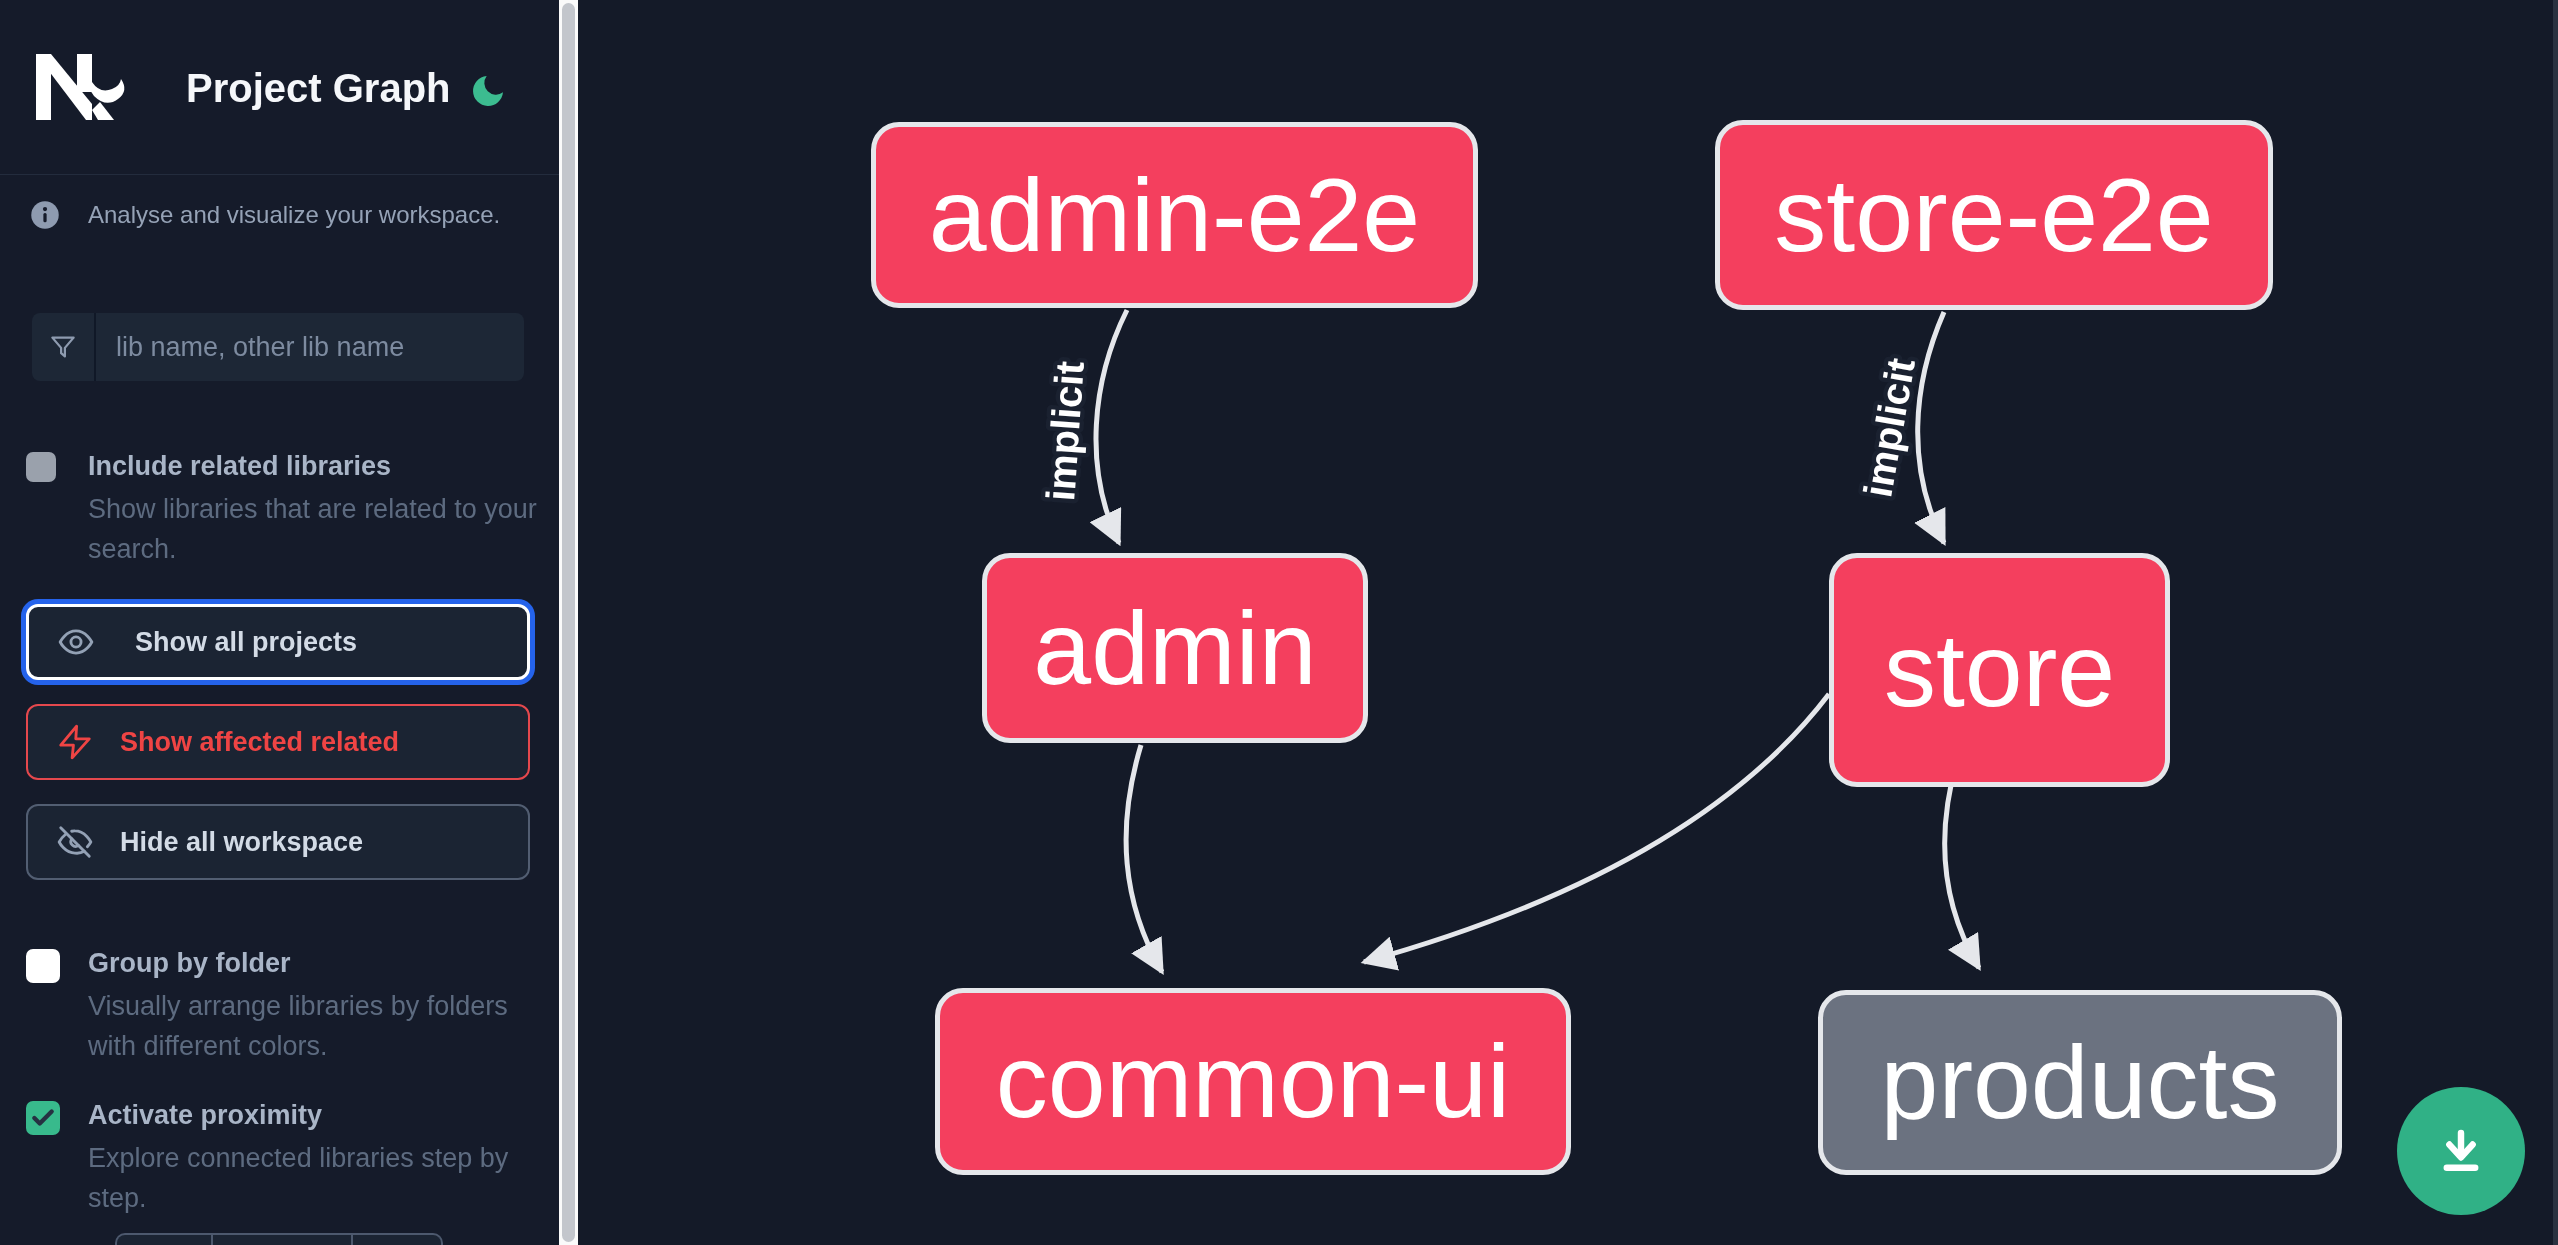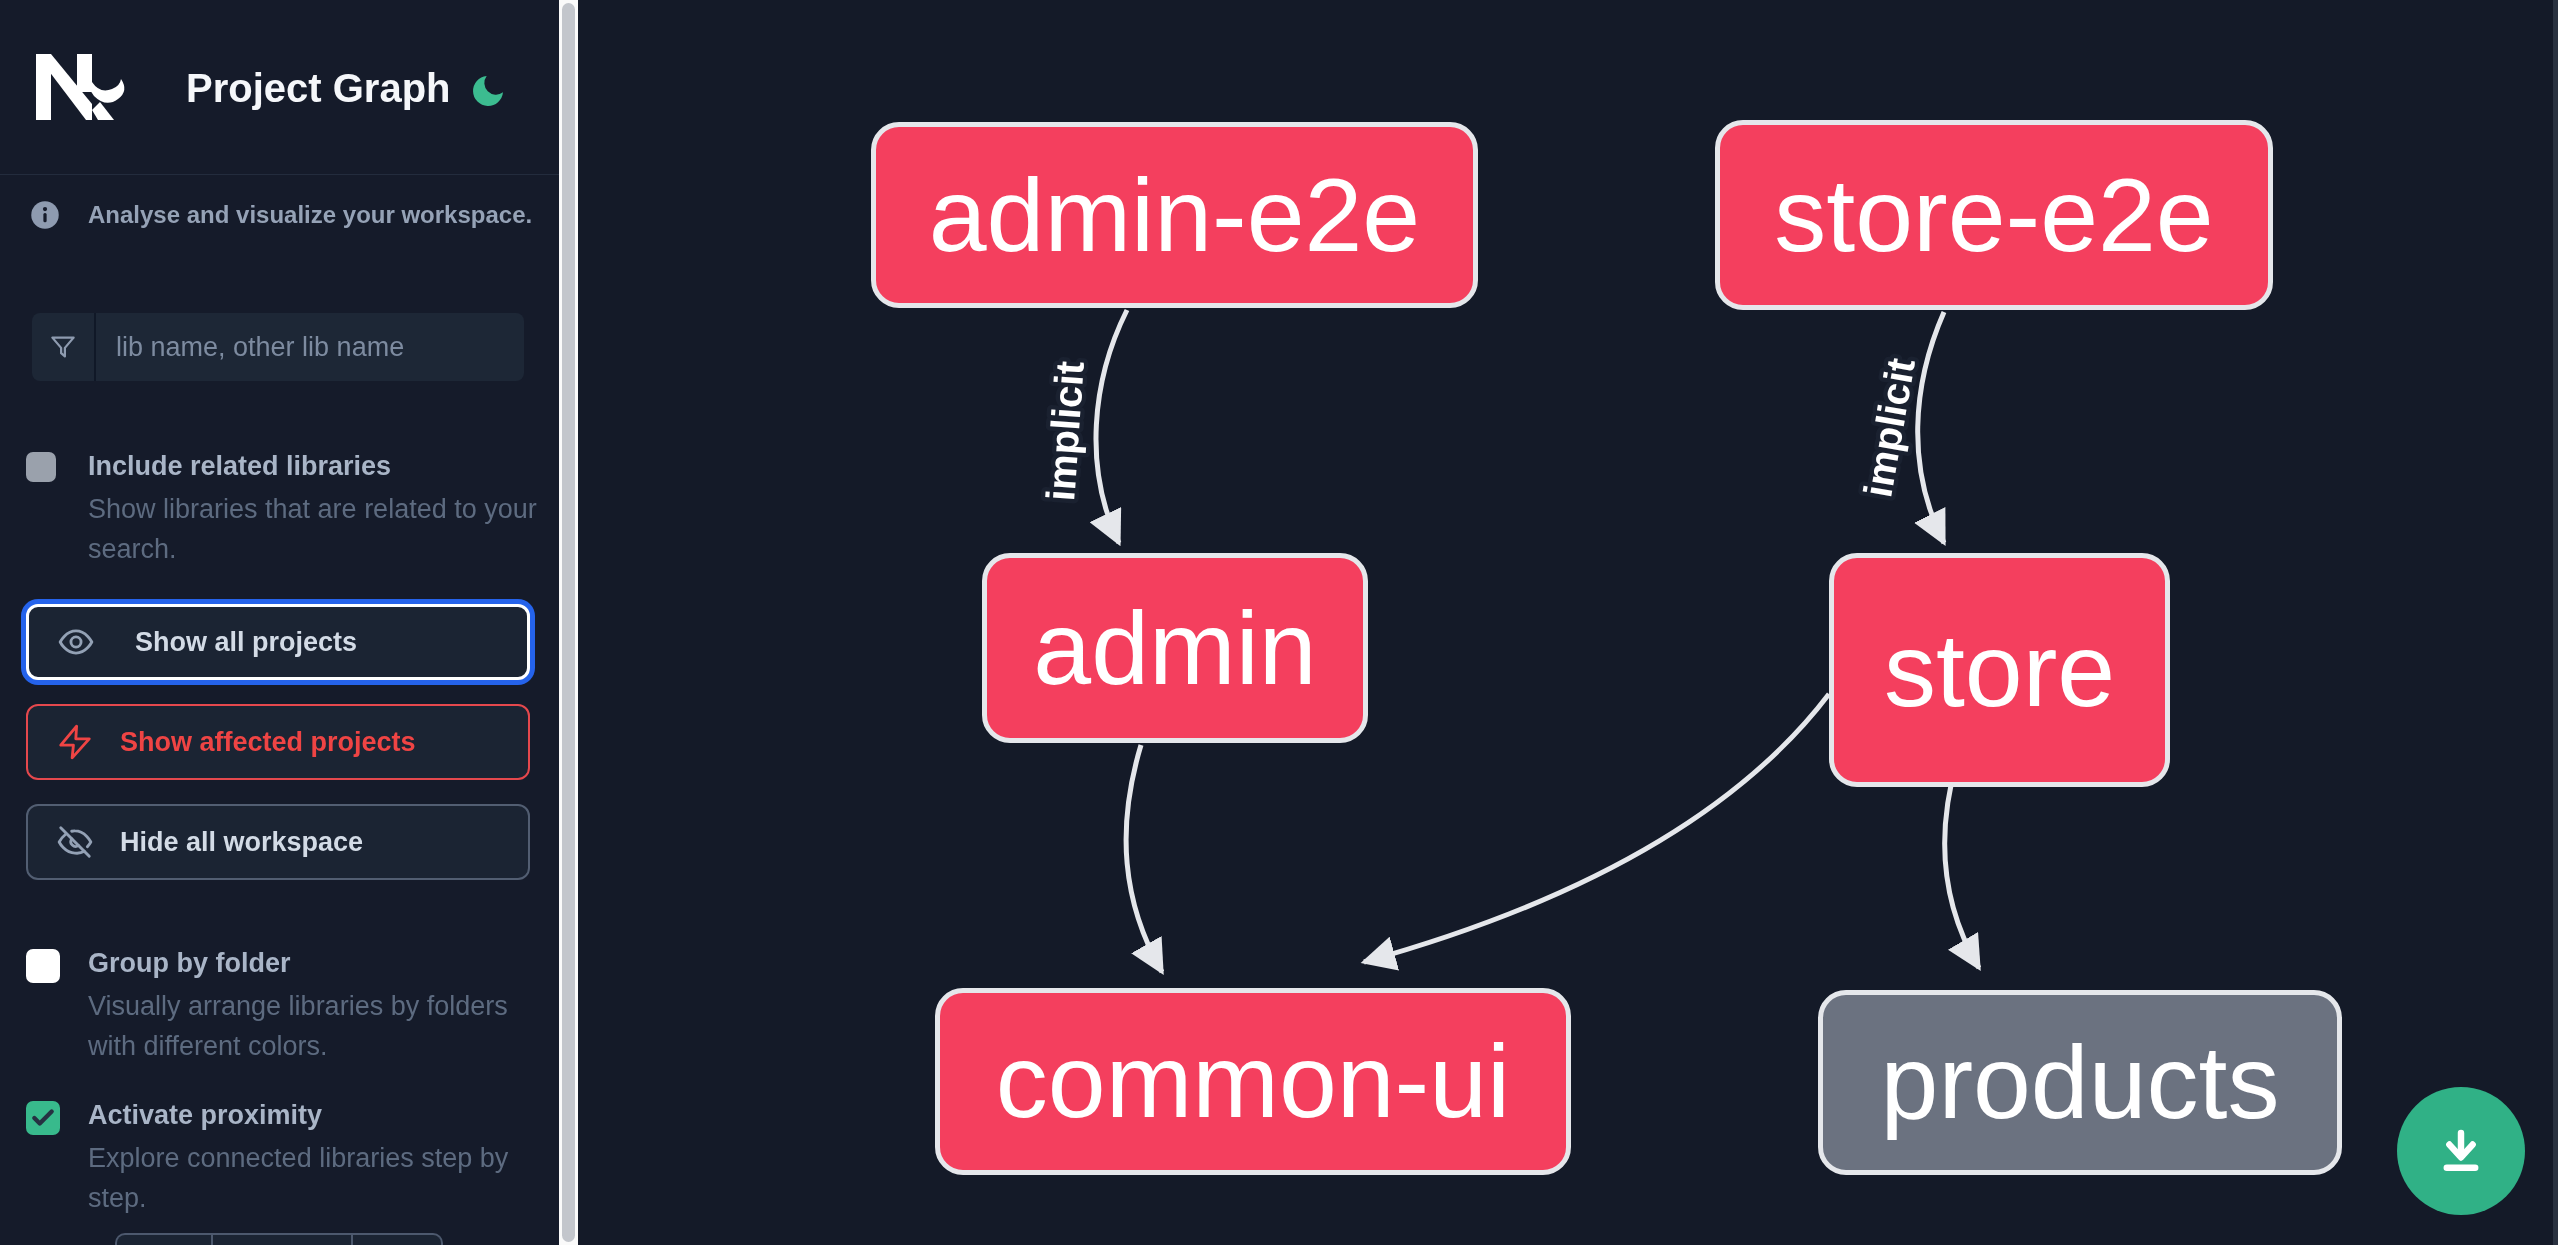--- a/index.html
+++ b/index.html
@@ -10,21 +10,21 @@
   
   .sidebar { position:absolute; left:0; top:0; width:560px; height:1245px; background:#151b2a; }
   .sb-header { position:absolute; left:0; top:0; width:560px; height:175px;
                border-bottom:1px solid #232c3d; display:flex; align-items:center; }
   .nx-logo { position:absolute; left:30px; top:52px; width:100px; height:70px; }
   .sb-title { position:absolute; left:186px; top:66px; font-size:40px; font-weight:700; color:#f5f7fa; }
   .theme-btn { position:absolute; left:466px; top:70px; width:44px; height:44px; border:none;
                background:transparent; cursor:pointer; }
 
   .tagline { position:absolute; left:30px; top:200px; display:flex; align-items:center; gap:28px; }
-  .tagline .txt { font-size:24px; font-weight:700; color:#95a2b6; }
+  .tagline .txt { font-size:24px; font-weight:400; color:#95a2b6; }
 
   .search { position:absolute; left:32px; top:313px; width:492px; height:68px; background:#1d2736;
             border-radius:8px; display:flex; align-items:stretch; overflow:hidden; }
   .search .icon-cell { width:64px; display:flex; align-items:center; justify-content:center;
                        border-right:2px solid #101827; }
   .search input { flex:1; background:transparent; border:none; outline:none; color:#c7d1df;
                   font-size:27px; padding:0 20px; font-family:"Liberation Sans",sans-serif; }
   .search input::placeholder { color:#7d8ba0; }
 
   .toggle-row { position:absolute; left:26px; width:508px; }
@@ -123,21 +123,21 @@
         <path d="M2 12s3.5-7 10-7 10 7 10 7-3.5 7-10 7-10-7-10-7z"></path>
           <circle cx="12" cy="12" r="3.2"></circle>
       </svg>
       <span>Show all projects</span>
     </button>
 
     <button class="sb-btn affected" style="top:704px;">
       <svg width="38" height="38" viewBox="0 0 24 24" fill="none" stroke="#ef4444" stroke-width="1.8" stroke-linejoin="round">
         <polygon points="13 2 3 14 11 14 10.2 22 21 10 12.5 10 13 2"></polygon>
       </svg>
-      <span>Show affected projects</span>
+      <span>Show affected related</span>
     </button>
 
     <button class="sb-btn" style="top:804px;">
       <svg width="38" height="38" viewBox="0 0 24 24" fill="none" stroke="#93a1b5" stroke-width="1.8" stroke-linecap="round" stroke-linejoin="round">
         <path d="M17.9 17.9A9.9 9.9 0 0 1 12 19c-6.5 0-10-7-10-7a17.4 17.4 0 0 1 4.1-4.9"></path>
         <path d="M9.9 5.2A9 9 0 0 1 12 5c6.5 0 10 7 10 7a17.6 17.6 0 0 1-2.2 3"></path>
         <path d="M10 10a3 3 0 0 0 4.2 4.2"></path>
         <line x1="3" y1="3" x2="21" y2="21"></line>
       </svg>
       <span>Hide all workspace</span>

